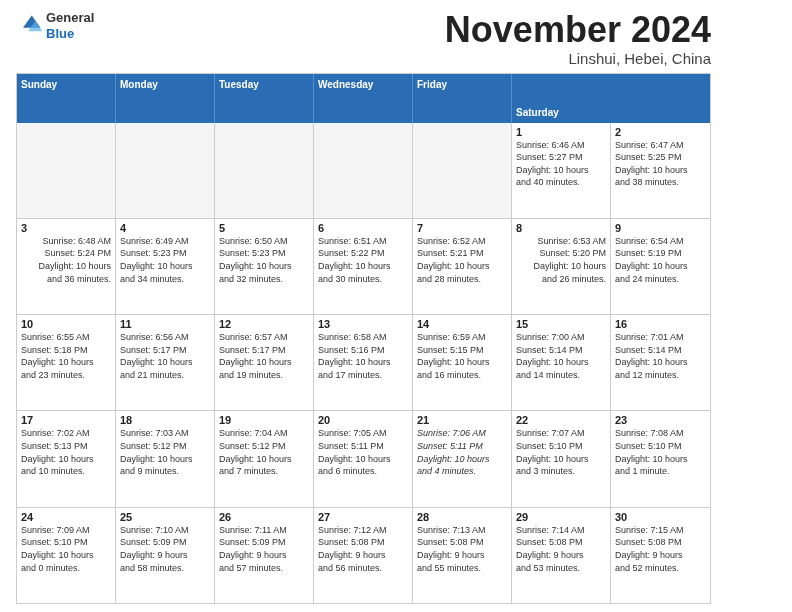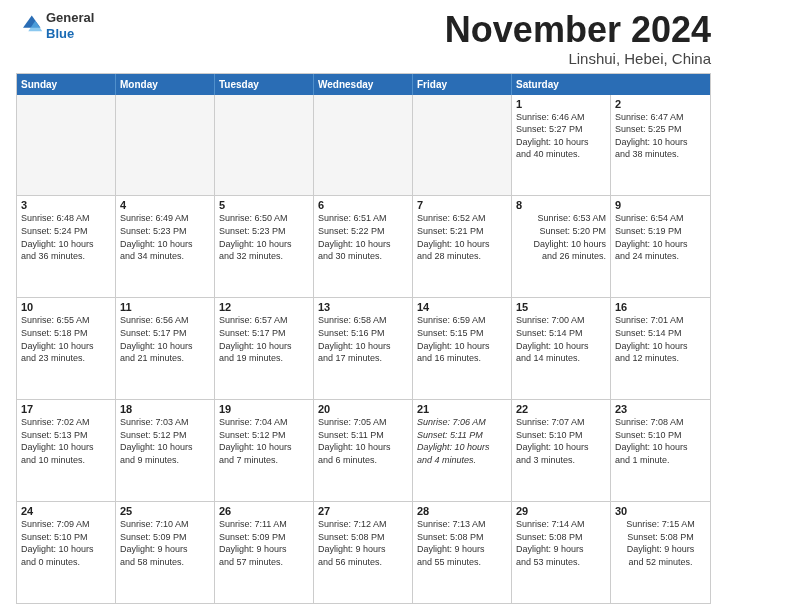--- a/index.html
+++ b/index.html
@@ -65,21 +65,21 @@
       background: #2a6db5;
     }
     .cal-header-cell {
       color: #fff;
       font-size: 10px;
       font-weight: bold;
       padding: 5px 4px;
       text-align: left;
       border-right: 1px solid #5090cc;
     }
-    .cal-header-cell:last-child { border-right: none; }
+    .cal-header-cell:last-child { border-right: none; margin-top: 28px; }
     .cal-body {
       flex: 1;
       display: flex;
       flex-direction: column;
     }
     .cal-row {
       display: grid;
       grid-template-columns: repeat(7, 1fr);
       flex: 1;
       border-bottom: 1px solid #ccc;
@@ -157,21 +157,21 @@
             <span class="day-num">2</span>
             <div class="day-info" style="white-space: pre-line;">Sunrise: 6:47 AM
 Sunset: 5:25 PM
 Daylight: 10 hours
 and 38 minutes.</div>
           </div>
         </div>
         <div class="cal-row">
           <div class="cal-cell">
             <span class="day-num">3</span>
-            <div class="day-info" style="white-space: pre-line;">Sunrise: 6:48 AM
+            <div class="day-info" style="white-space: pre-line; text-align: right;">Sunrise: 6:48 AM
 Sunset: 5:24 PM
 Daylight: 10 hours
 and 36 minutes.</div>
           </div>
           <div class="cal-cell">
             <span class="day-num">4</span>
             <div class="day-info" style="white-space: pre-line;">Sunrise: 6:49 AM
 Sunset: 5:23 PM
 Daylight: 10 hours
 and 34 minutes.</div>
@@ -352,21 +352,21 @@
           </div>
           <div class="cal-cell">
             <span class="day-num">29</span>
             <div class="day-info" style="white-space: pre-line;">Sunrise: 7:14 AM
 Sunset: 5:08 PM
 Daylight: 9 hours
 and 53 minutes.</div>
           </div>
           <div class="cal-cell">
             <span class="day-num">30</span>
-            <div class="day-info" style="white-space: pre-line; text-align: center;">Sunrise: 7:15 AM
+            <div class="day-info" style="white-space: pre-line;">Sunrise: 7:15 AM
 Sunset: 5:08 PM
 Daylight: 9 hours
 and 52 minutes.</div>
           </div>
         </div>
       </div>
   </div>
 </div>
 
 </body></html>

